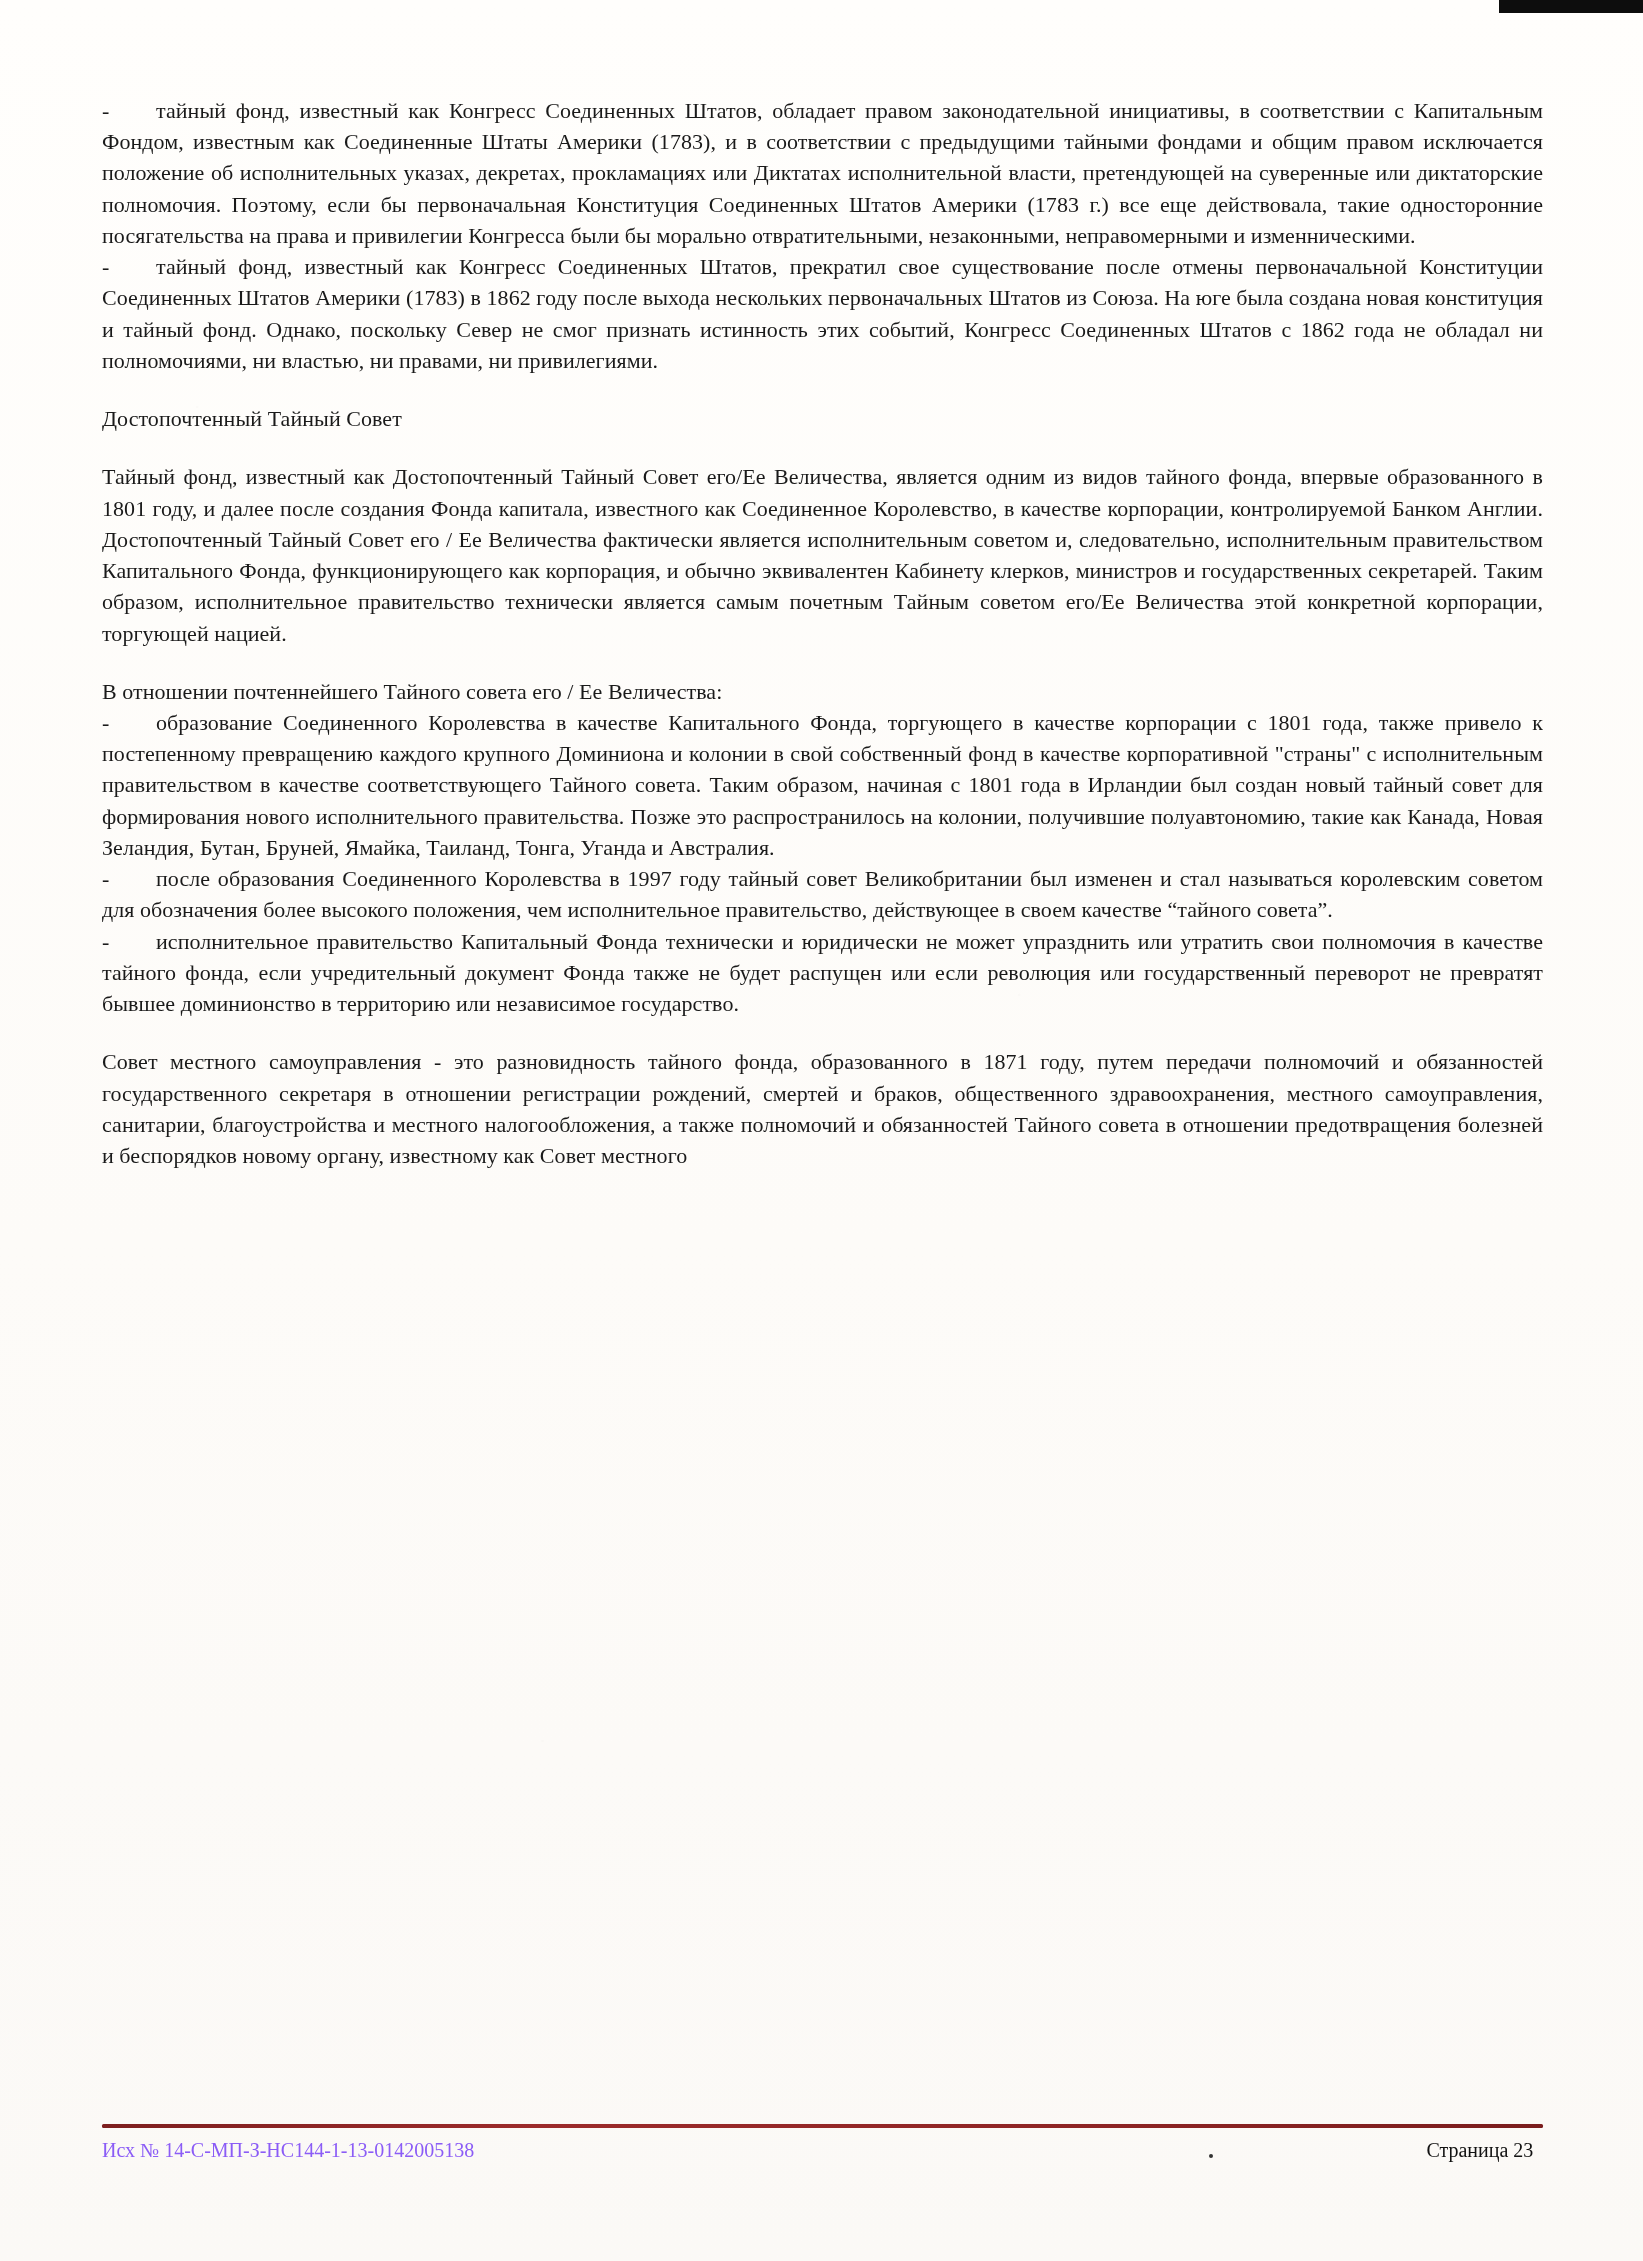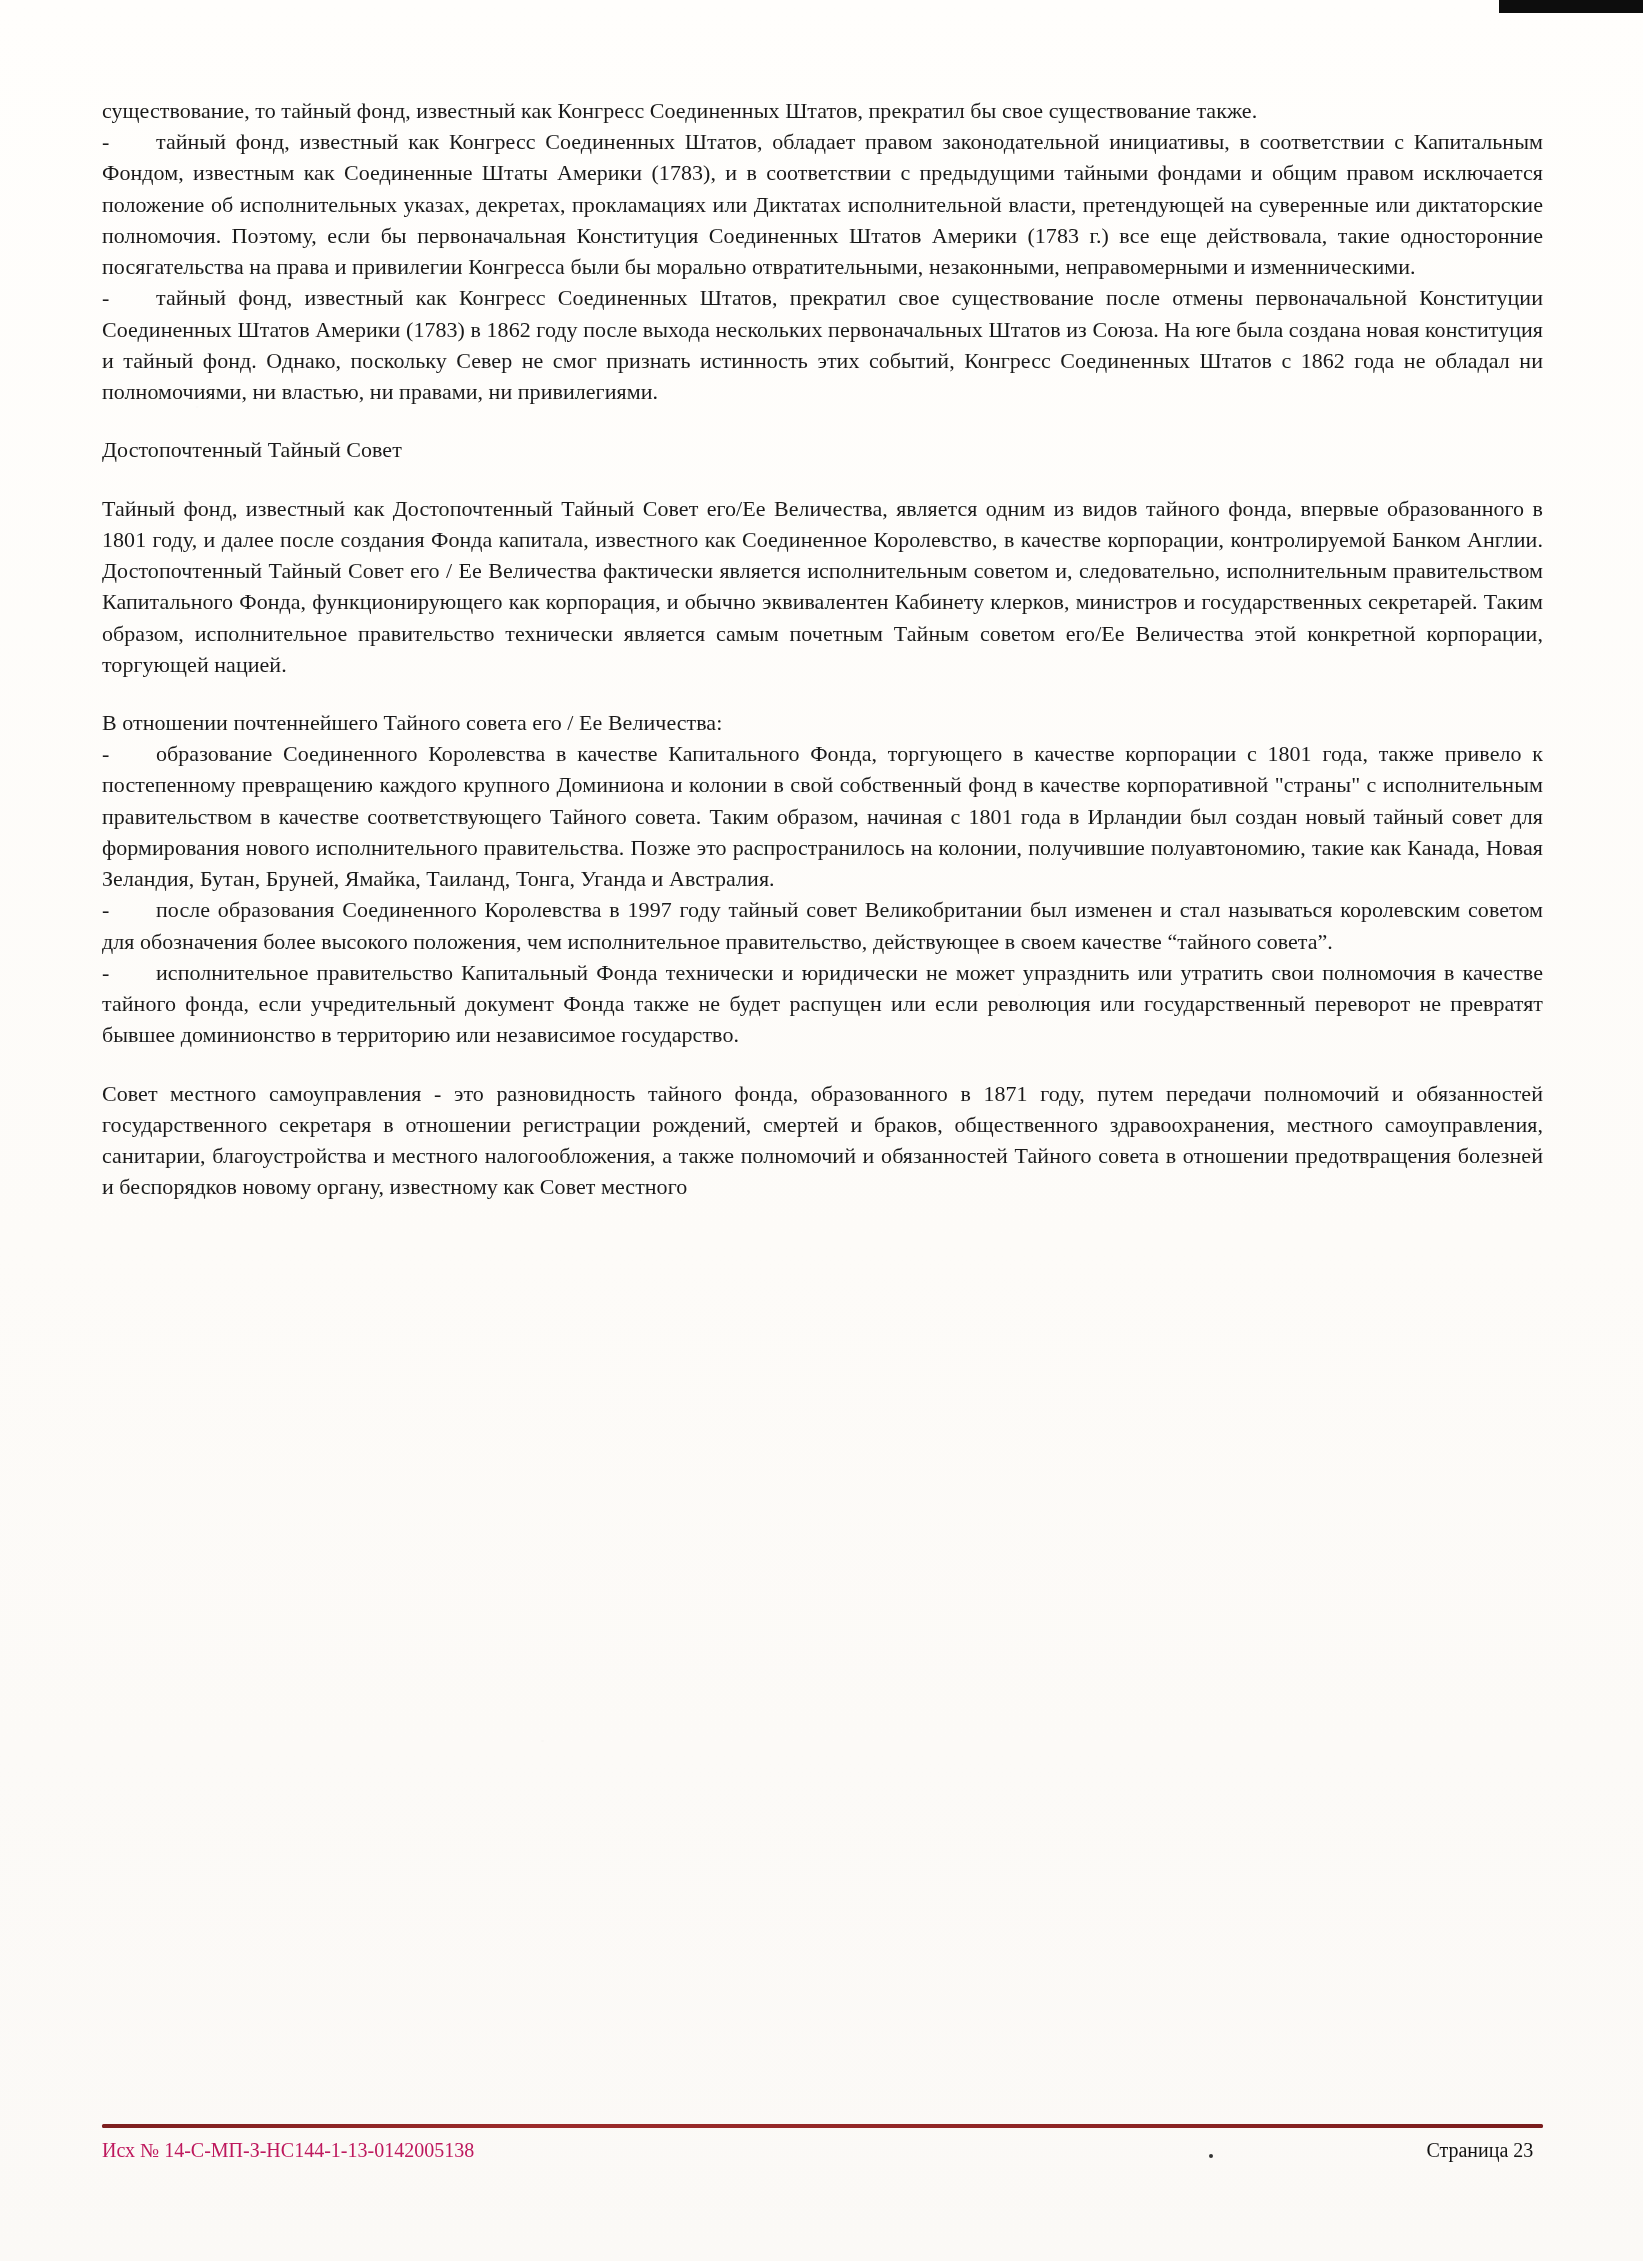--- a/index.html
+++ b/index.html
@@ -77,21 +77,21 @@
     position: absolute;
     left: 102px;
     top: 2139px;
     width: 1441px;
     display: flex;
     justify-content: space-between;
     align-items: baseline;
     font-size: 20px;
   }
   .footer-left {
-    color: #be185d;
+    color: #8b5cf6;
   }
   .footer-right {
     color: #111;
     padding-right: 9.7px;
   }
   .footer-dot {
     position: absolute;
     left: 1209px;
     top: 2154px;
     width: 4.4px;
@@ -102,23 +102,20 @@
 </style>
 </head>
 <body>
 
 <div class="page">
   <div class="paper-texture"></div>
   <div class="scan-corner"></div>
 
   <div class="content">
 
-    <p>
-      <span>существование, то тайный фонд, известный как Конгресс Соединенных Штатов, прекратил бы свое существование также.</span>
-    </p>
 
     <p><span class="dash">-</span><span>тайный фонд, известный как Конгресс Соединенных Штатов, обладает правом законодательной инициативы, в соответствии с Капитальным Фондом, известным как Соединенные Штаты Америки (1783), и в соответствии с предыдущими тайными фондами и общим правом исключается положение об исполнительных указах, декретах, прокламациях или Диктатах исполнительной власти, претендующей на суверенные или диктаторские полномочия. Поэтому, если бы первоначальная Конституция Соединенных Штатов Америки (1783 г.) все еще действовала, такие односторонние посягательства на права и привилегии Конгресса были бы морально отвратительными, незаконными, неправомерными и изменническими.</span></p>
 
     <p><span class="dash">-</span><span>тайный фонд, известный как Конгресс Соединенных Штатов, прекратил свое существование после отмены первоначальной Конституции Соединенных Штатов Америки (1783) в 1862 году после выхода нескольких первоначальных Штатов из Союза. На юге была создана новая конституция и тайный фонд. Однако, поскольку Север не смог признать истинность этих событий, Конгресс Соединенных Штатов с 1862 года не обладал ни полномочиями, ни властью, ни правами, ни привилегиями.</span></p>
 
     <p class="gap-before heading">
       <span>Достопочтенный Тайный Совет</span>
     </p>
 
     <p class="gap-before">

